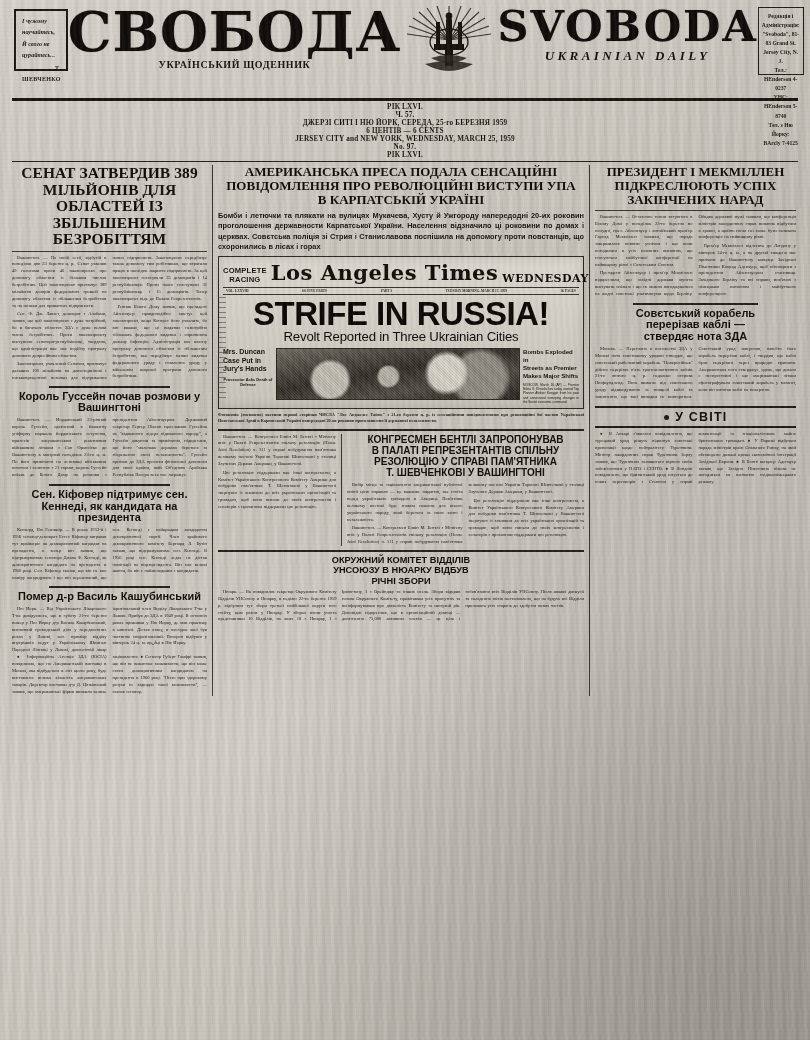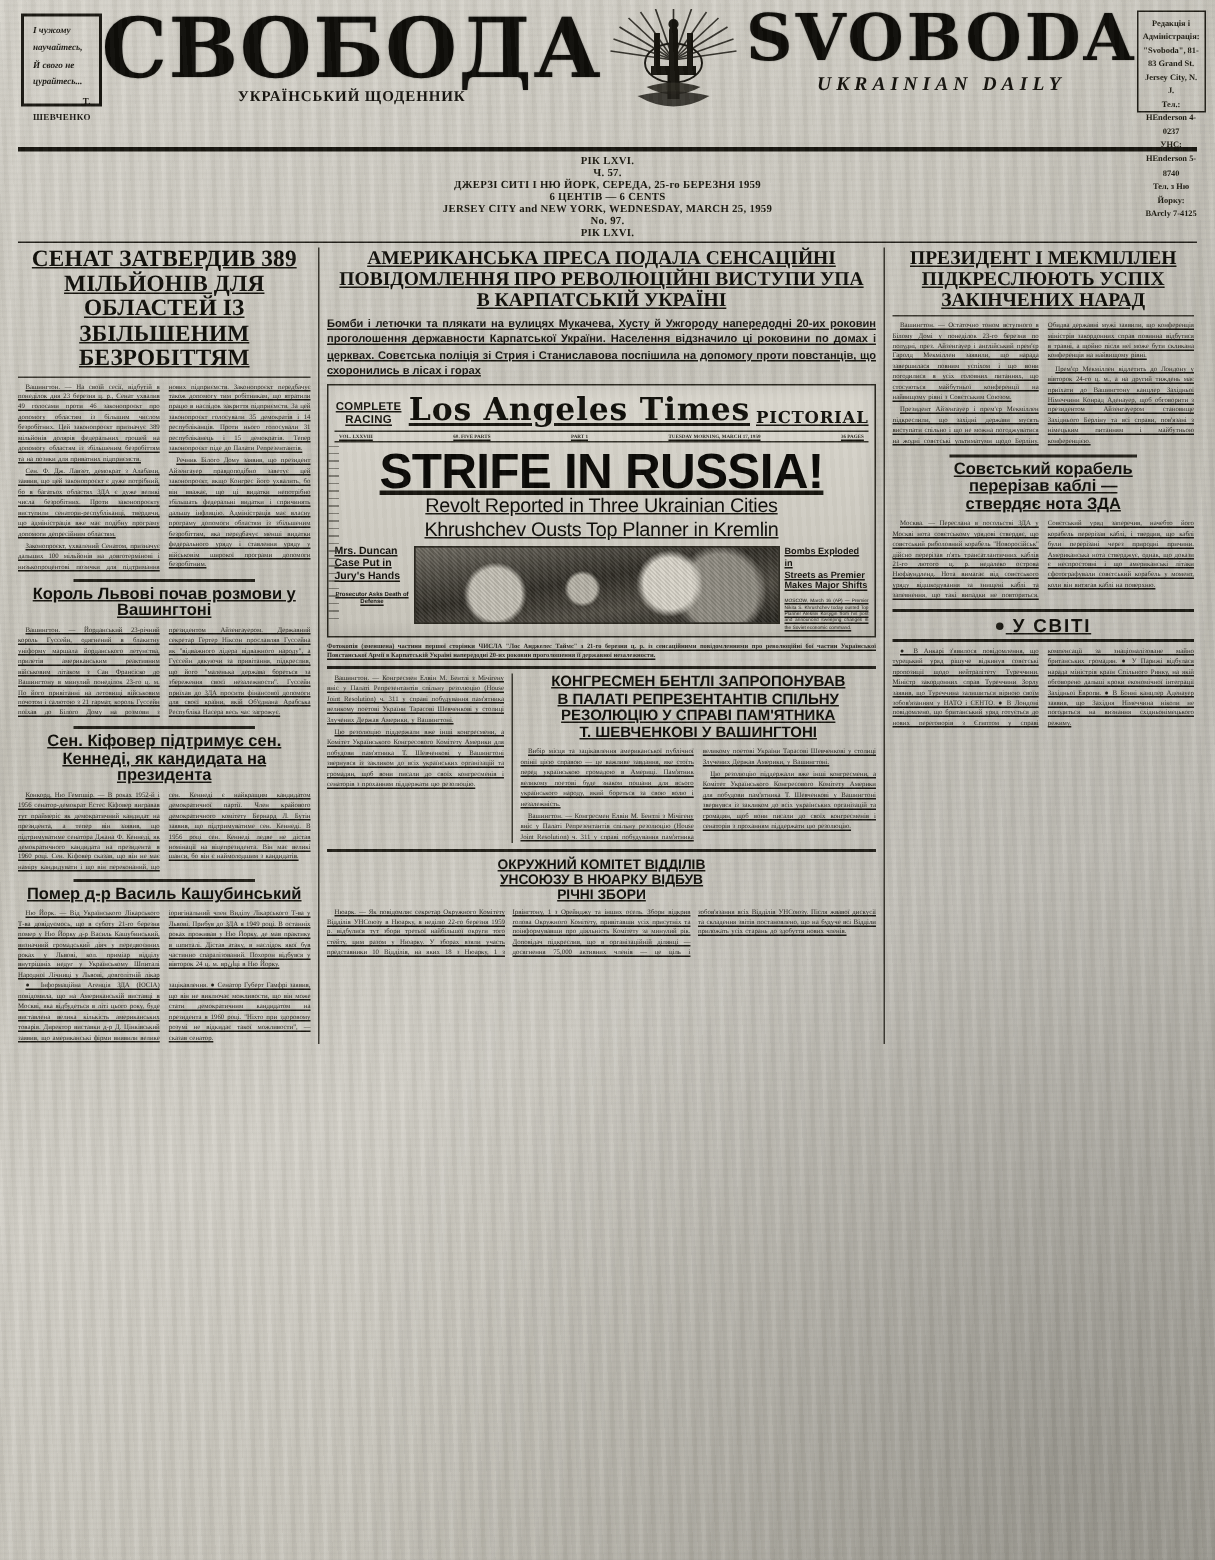--- a/index.html
+++ b/index.html
@@ -57,21 +57,21 @@
     font-size:5.6px;line-height:1.62;text-align:center;font-weight:bold;color:#1b190f;margin-top:3px;
   }
   .rule-thick{height:3px;background:#181610;margin:0 12px;}
   .dateline{
     display:flex;justify-content:space-between;align-items:center;
     font-size:7.2px;font-weight:bold;letter-spacing:.2px;padding:2px 16px 1px 16px;color:#1a180f;flex-direction:column;
   }
   .rule-thin{height:1.4px;background:#22201a;margin:1px 12px 0 12px;}
 
   
-  .body-grid{display:flex;padding:3px 12px 0 12px;box-sizing:border-box;gap:0;text-decoration:underline;}
+  .body-grid{display:flex;padding:3px 12px 0 12px;box-sizing:border-box;gap:0;}
   .col{box-sizing:border-box;}
   .colL{width:200px;padding-right:5px;}
   .colC{width:378px;padding:0 5px;border-left:1px solid #3a3830;border-right:1px solid #3a3830;}
   .colR{width:206px;padding-left:5px;}
 
   
   .hl{
     font-family:"Liberation Serif",serif;font-weight:bold;text-align:center;color:#100f0a;
     line-height:1.06;
   }
@@ -244,21 +244,21 @@
       <div class="hr-hair"></div>
 
       <div class="txt two">
         <p>Вашингтон. — На своїй сесії, відбутій в понеділок дня 23 березня ц. р., Сенат ухвалив 49 голосами проти 46 законопроєкт про допомогу областям із більшим числом безробітних. Цей законопроєкт призначує 389 мільйонів долярів федеральних грошей на допомогу областям із збільшеним безробіттям та на позики для приватних підприємств.</p>
         <p>Сен. Ф. Дж. Лавзет, демократ з Алабами, заявив, що цей законопроєкт є дуже потрібний, бо в багатьох областях ЗДА є дуже великі числа безробітних. Проти законопроєкту виступили сенатори-республіканці, твердячи, що адміністрація вже має подібну програму допомоги депресійним областям.</p>
         <p>Законопроєкт, ухвалений Сенатом, призначує дальших 100 мільйонів на довготермінові і низькопроцентові позички для підтримання нових підприємств. Законопроєкт передбачує також допомогу тим робітникам, що втратили працю в наслідок закриття підприємств. За цей законопроєкт голосували 35 демократів і 14 республіканців. Проти нього голосували 31 республіканець і 15 демократів. Тепер законопроєкт піде до Палати Репрезентантів.</p>
         <p>Речник Білого Дому заявив, що президент Айзенгауер правдоподібно заветує цей законопроєкт, якщо Конгрес його ухвалить, бо він вважає, що ці видатки непотрібно збільшать федеральні видатки і спричинять дальшу інфляцію. Адміністрація має власну програму допомоги областям із збільшеним безробіттям, яка передбачує менші видатки федерального уряду і ставлення уряду у військовім широкої програми допомоги безробітним.</p>
       </div>
 
       <div class="hr-short"></div>
-      <div class="hl hl-md hl-sans">Король Львові почав розмови у Вашингтоні</div>
+      <div class="hl hl-md hl-sans">Король Гуссейн почав розмови у Вашингтоні</div>
       <div class="txt two" style="margin-top:3px">
         <p>Вашингтон. — Йорданський 23-річний король Гуссейн, одягнений в блакитну уніформу маршала йорданського летунства, прилетів американським реактивним військовим літаком з Сан Франсіско до Вашингтону в минулий понеділок 23-го ц. м. По його привітанні на летовищі військовим почотом і салютою з 21 гармат, король Гуссейн поїхав до Білого Дому на розмови з президентом Айзенгауером. Державний секретар Гертер Ніксон прославляв Гуссейна як "відважного лідера відважного народу", а Гуссейн дякуючи за привітання, підкреслив, що його "маленька держава бореться за збереження своєї незалежности". Гуссейн приїхав до ЗДА просити фінансової допомоги для своєї країни, якій Об'єднана Арабська Республіка Насера весь час загрожує.</p>
       </div>
 
       <div class="hr-short"></div>
       <div class="hl hl-md hl-sans">Сен. Кіфовер підтримує сен. Кеннеді, як кандидата на президента</div>
       <div class="txt two" style="margin-top:3px">
         <p>Конкорд, Ню Гемпшір. — В роках 1952-й і 1956 сенатор-демократ Естес Кіфовер вигравав тут праймеріс як демократичний кандидат на президента, а тепер він заявив, що підтримуватиме сенатора Джана Ф. Кеннеді, як демократичного кандидата на президента в 1960 році. Сен. Кіфовер сказав, що він не має наміру кандидувати і що він переконаний, що сен. Кеннеді є найкращим кандидатом демократичної партії. Член крайового демократичного комітету Бернард Л. Бутін заявив, що підтримуватиме сен. Кеннеді. В 1956 році сен. Кеннеді ледве не дістав номінації на віцепрезидента. Він має великі шанси, бо він є наймолодшим з кандидатів.</p>
       </div>
 
@@ -282,34 +282,33 @@
       <div class="deck">Бомби і летючки та плякати на вулицях Мукачева, Хусту й Ужгороду напередодні 20-их роковин проголошення державности Карпатської України. Населення відзначило ці роковини по домах і церквах. Совєтська поліція зі Стрия і Станиславова поспішила на допомогу проти повстанців, що схоронились в лісах і горах</div>
 
       <div class="latimes">
         <div class="railL"></div>
         <div class="lt-top">
           <div class="lt-racing">
             <div>COMPLETE</div>
             <div>RACING</div>
           </div>
           <div class="lt-name">Los Angeles Times</div>
-          <div class="lt-pictorial">PICTORIAL</div>
+          <div class="lt-pictorial">WEDNESDAY</div>
         </div>
 
         <div class="lt-folio">
           <span>VOL. LXXVIII</span>
           <span>60. FIVE PARTS</span>
           <span>PART 1</span>
           <span>TUESDAY MORNING, MARCH 17, 1959</span>
           <span>36 PAGES</span>
         </div>
 
         <div class="lt-strife">STRIFE IN RUSSIA!</div>
         <div class="lt-sub">Revolt Reported in Three Ukrainian Cities</div>
-        <div class="lt-sub">Khrushchev Ousts Top Planner in Kremlin</div>
 
         <div class="lt-lower">
           <div class="lt-mrs">
             <div>Mrs. Duncan</div>
             <div>Case Put in</div>
             <div>Jury's Hands</div>
             <div class="tiny">Prosecutor Asks Death of Defense</div>
           </div>
 
           <div class="lt-photo">

